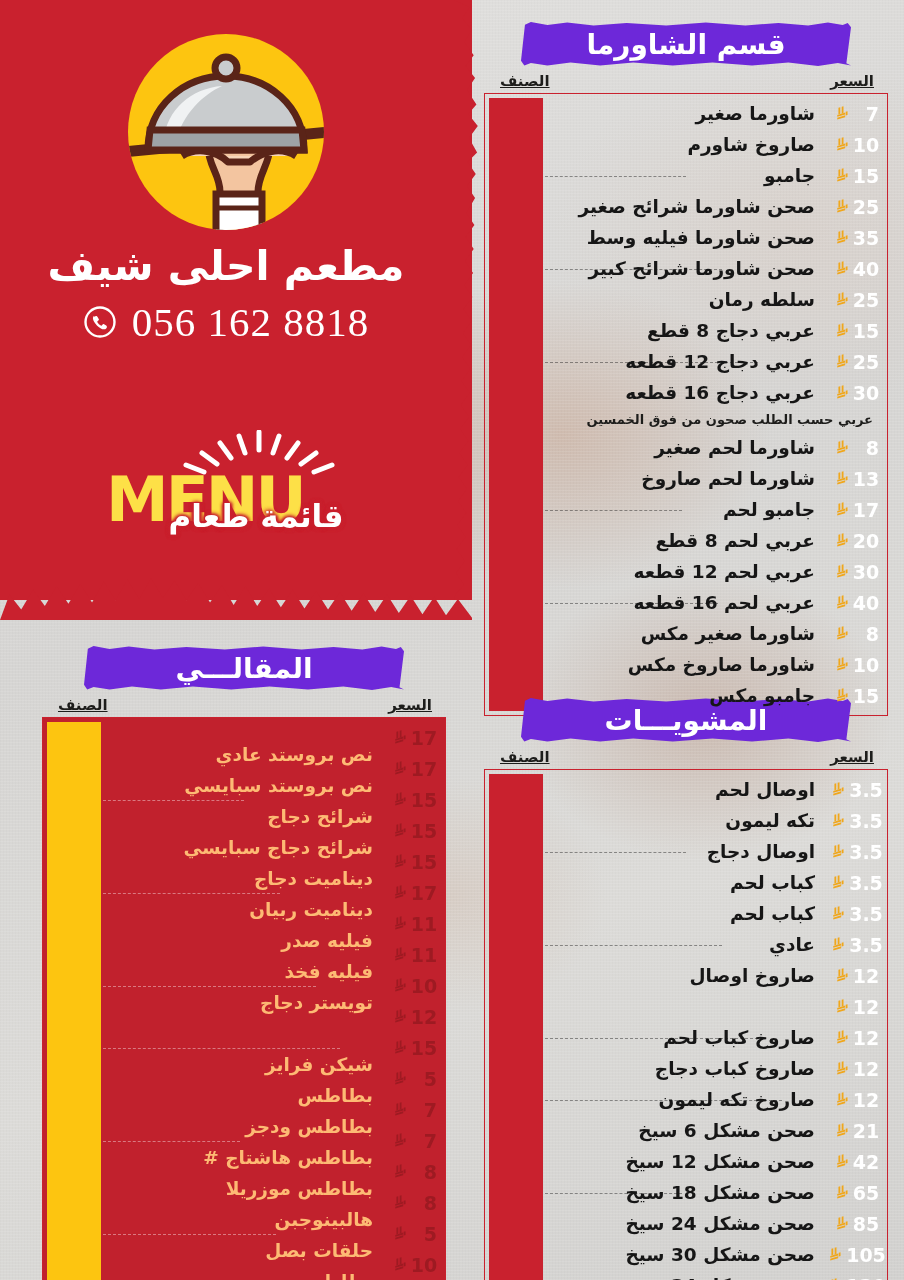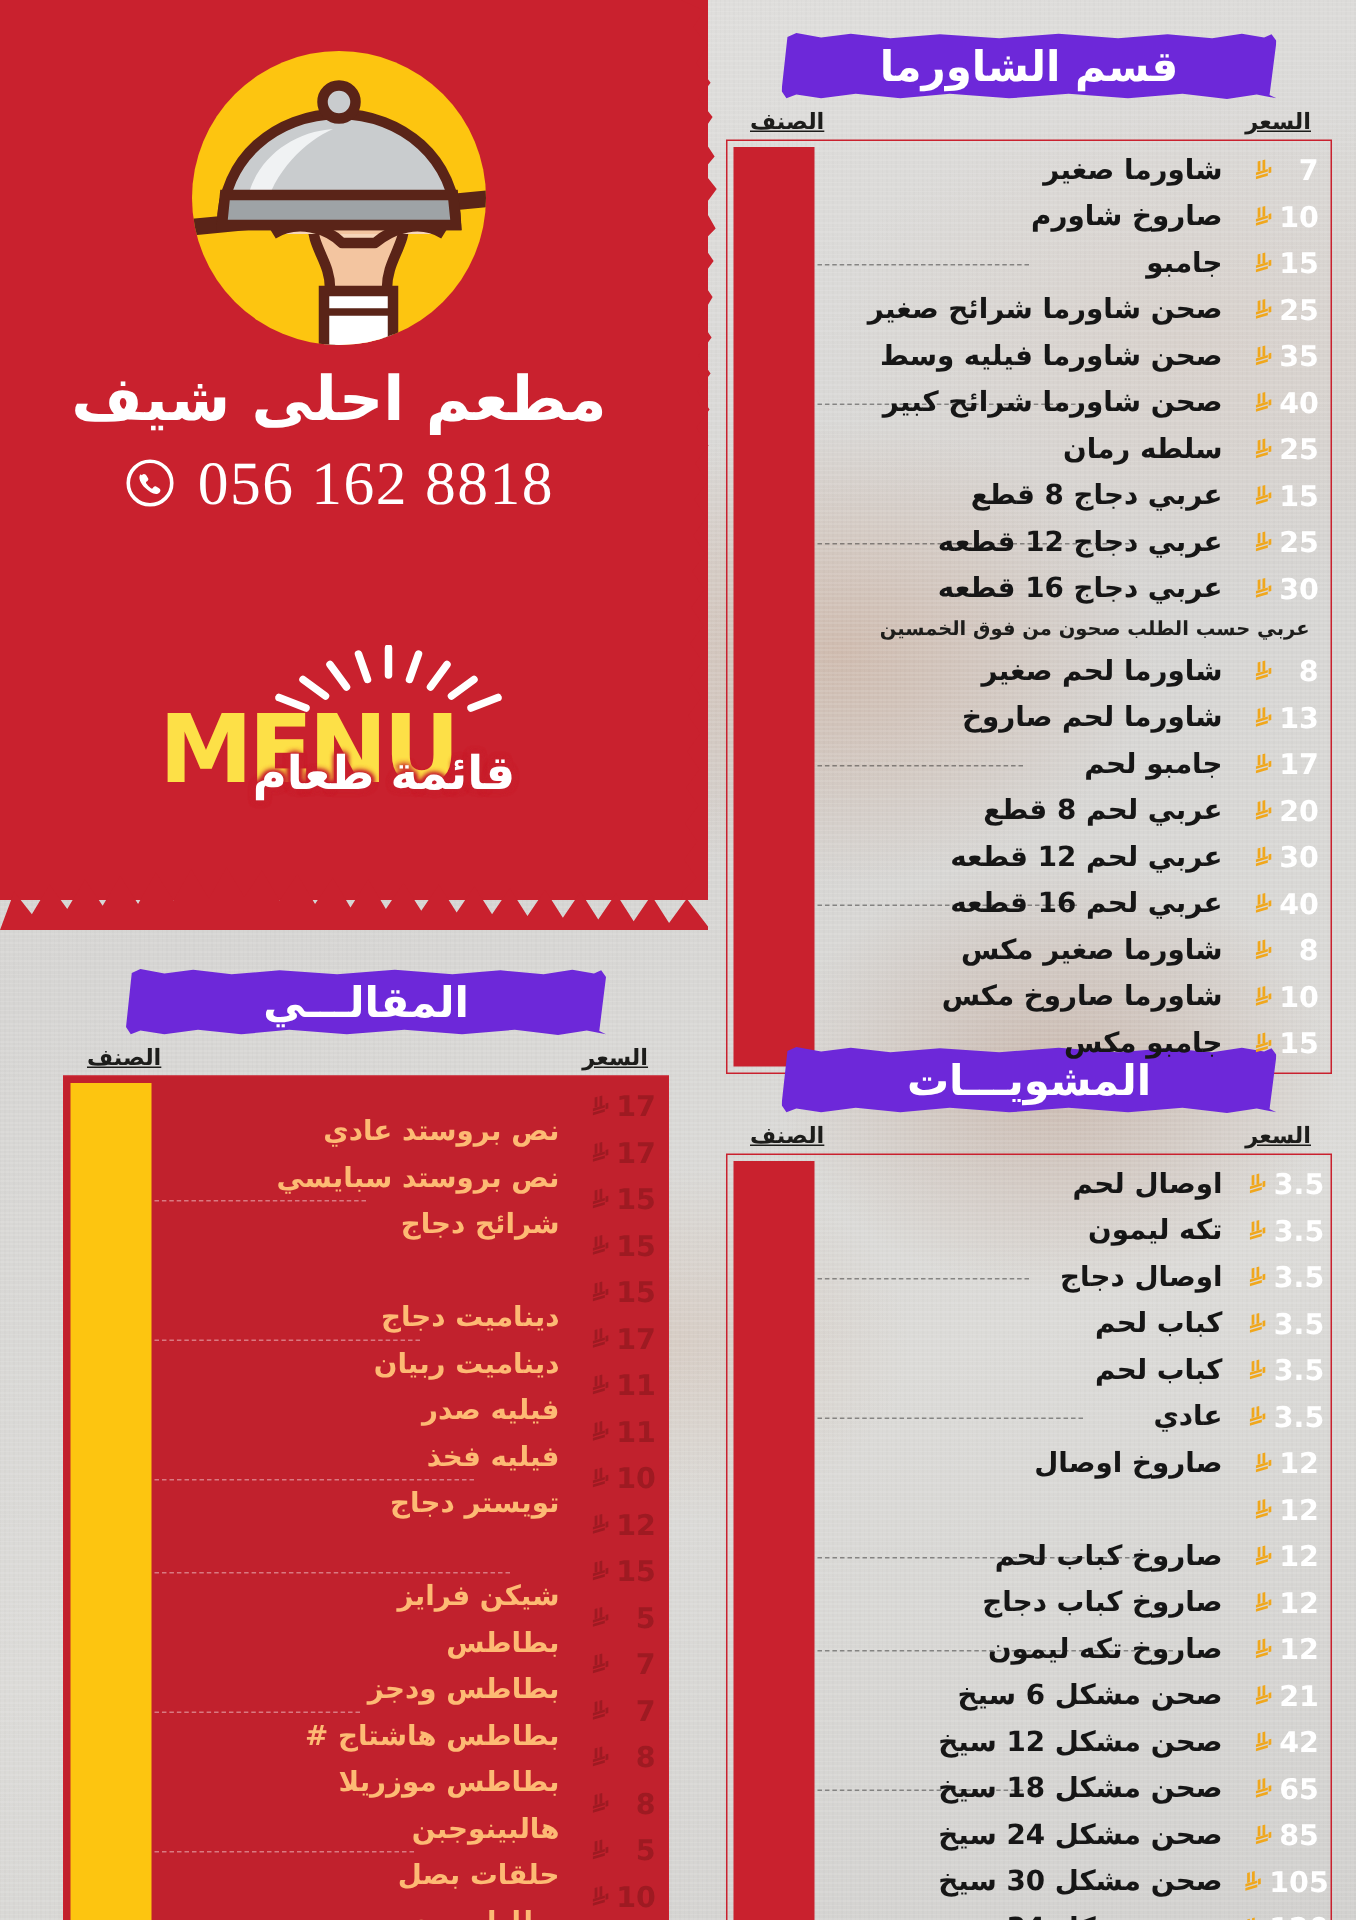--- a/index.html
+++ b/index.html
@@ -996,20 +996,21 @@
                 <g fill="#9e1a22">
                   <path d="M2.2 2.0 L5.0 1.2 L5.0 11.4 L2.2 12.2 Z"></path>
                   <path d="M7.2 0.8 L10.0 0.0 L10.0 10.4 L7.2 11.2 Z"></path>
                   <path d="M0.4 13.2 L12.6 9.6 L12.6 12.4 L0.4 16.0 Z"></path>
                   <path d="M0.4 17.4 L12.6 13.8 L12.6 16.6 L0.4 20.2 Z"></path>
                   <path d="M13.4 8.2 L16.2 7.4 L16.2 13.2 L13.4 14.0 Z"></path>
                 </g>
               </svg>
               <span class="val">15</span>
             </div>
+            <div class="item">شرائح دجاج سبايسي</div>
           </div>
           <div class="row">
             <div class="price">
               <svg class="riyal" viewBox="0 0 20 22">
                 <g fill="#9e1a22">
                   <path d="M2.2 2.0 L5.0 1.2 L5.0 11.4 L2.2 12.2 Z"></path>
                   <path d="M7.2 0.8 L10.0 0.0 L10.0 10.4 L7.2 11.2 Z"></path>
                   <path d="M0.4 13.2 L12.6 9.6 L12.6 12.4 L0.4 16.0 Z"></path>
                   <path d="M0.4 17.4 L12.6 13.8 L12.6 16.6 L0.4 20.2 Z"></path>
                   <path d="M13.4 8.2 L16.2 7.4 L16.2 13.2 L13.4 14.0 Z"></path>

